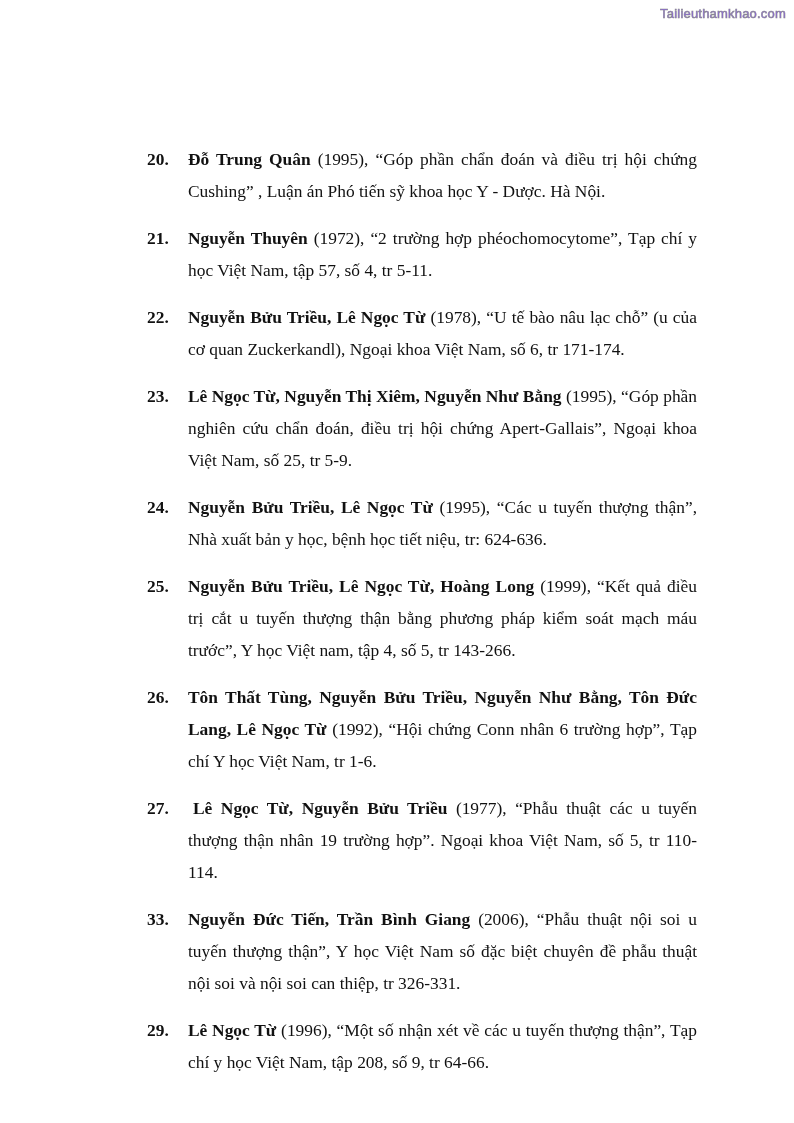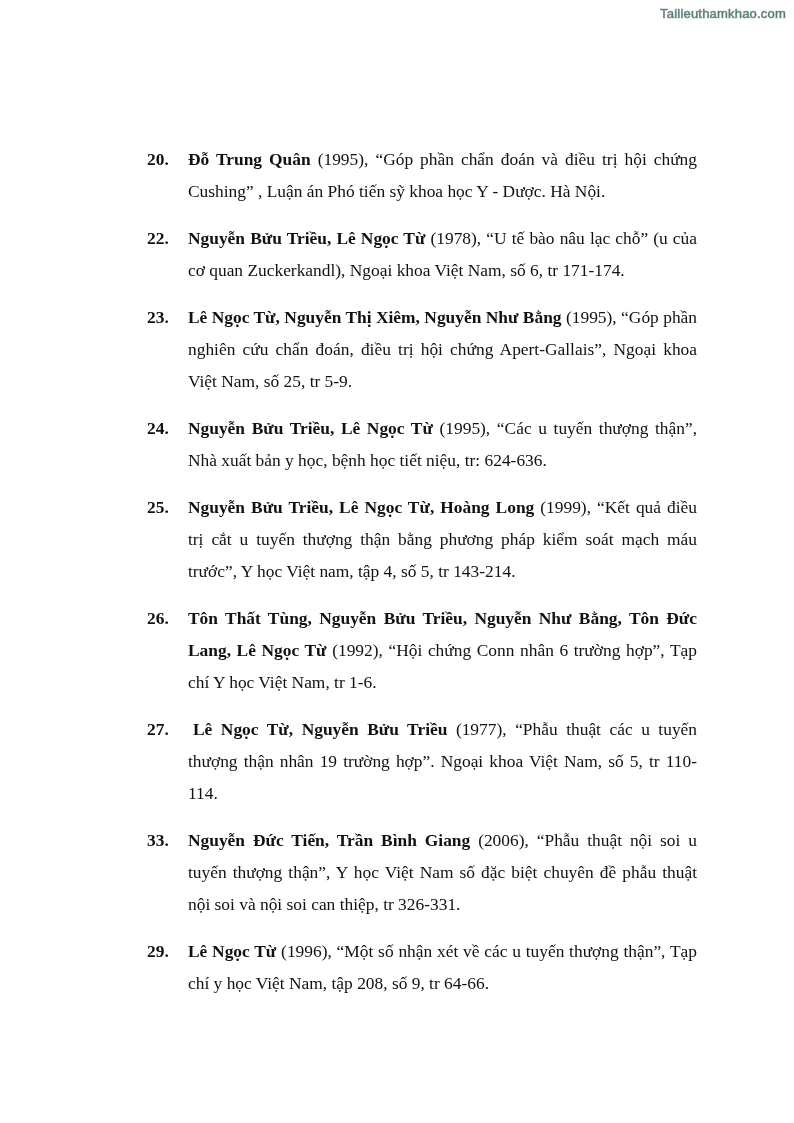--- a/index.html
+++ b/index.html
@@ -14,21 +14,21 @@
       overflow: hidden;
       font-family: "Liberation Serif", "DejaVu Serif", serif;
       color: #111111;
     }
     .watermark {
       position: absolute;
       top: 6px;
       right: 8px;
       font-family: "Liberation Sans", "DejaVu Sans", sans-serif;
       font-size: 13px;
-      color: #0f766e;
+      color: #8b5cf6;
       -webkit-text-stroke: 0.6px #8a8a8a;
       letter-spacing: 0.2px;
     }
     .ref-list {
       position: absolute;
       top: 128px;
       left: 132px;
       width: 580px;
       margin: 0;
       padding: 0;
@@ -55,30 +55,33 @@
 </head>
 <body>
 
 <div class="watermark">Tailieuthamkhao.com</div>
 
 <ol class="ref-list">
   <li class="ref-item">
     <span class="ref-num">20.</span><span class="authors">Đỗ Trung Quân</span><span> (1995), “Góp phần chẩn đoán và điều trị hội chứng Cushing” , </span><span class="it">Luận án Phó tiến sỹ khoa học Y - Dược. Hà Nội.</span><span></span>
   </li>
   <li class="ref-item">
+    <span class="ref-num">21.</span><span class="authors">Nguyễn Thuyên</span><span> (1972), “2 trường hợp phéochomocytome”, </span><span class="it">Tạp chí y học Việt Nam, tập</span><span>  57, số 4, tr 5-11.</span>
+  </li>
+  <li class="ref-item">
     <span class="ref-num">22.</span><span class="authors">Nguyễn Bửu Triều, Lê Ngọc Từ</span><span> (1978), “U tế bào nâu lạc chỗ” (u của cơ quan Zuckerkandl), </span><span class="it">Ngoại khoa Việt Nam, số</span><span>  6, tr 171-174.</span>
   </li>
   <li class="ref-item">
     <span class="ref-num">23.</span><span class="authors">Lê Ngọc Từ, Nguyễn Thị Xiêm, Nguyễn Như Bằng</span><span> (1995), “Góp phần nghiên cứu chẩn đoán, điều trị hội chứng Apert-Gallais”,  </span><span class="it">Ngoại khoa Việt Nam, số</span><span>  25, tr 5-9.</span>
   </li>
   <li class="ref-item">
     <span class="ref-num">24.</span><span class="authors">Nguyễn Bửu Triều, Lê Ngọc Từ</span><span> (1995), “Các u tuyến thượng thận”, </span><span class="it">Nhà xuất bản y học, bệnh học tiết niệu, tr:</span><span> 624-636.</span>
   </li>
   <li class="ref-item">
-    <span class="ref-num">25.</span><span class="authors">Nguyễn Bửu Triều, Lê Ngọc Từ, Hoàng Long</span><span> (1999), “Kết quả điều trị cắt u tuyến thượng thận bằng phương pháp kiểm soát mạch máu trước”,  </span><span class="it">Y học Việt nam,</span><span>  tập 4, số 5, tr 143-214.</span>
+    <span class="ref-num">25.</span><span class="authors">Nguyễn Bửu Triều, Lê Ngọc Từ, Hoàng Long</span><span> (1999), “Kết quả điều trị cắt u tuyến thượng thận bằng phương pháp kiểm soát mạch máu trước”,  </span><span class="it">Y học Việt nam,</span><span>  tập 4, số 5, tr 143-266.</span>
   </li>
   <li class="ref-item">
     <span class="ref-num">26.</span><span class="authors">Tôn Thất Tùng, Nguyễn Bửu Triều, Nguyễn Như Bằng, Tôn Đức Lang, Lê Ngọc Từ</span><span> (1992), “Hội chứng Conn nhân 6 trường hợp”,  </span><span class="it">Tạp chí Y học Việt Nam,</span><span> tr 1-6.</span>
   </li>
   <li class="ref-item">
     <span class="ref-num">27.</span><span class="authors lead-space">Lê Ngọc Từ, Nguyễn Bửu Triều</span><span> (1977), “Phẫu thuật các u tuyến thượng thận nhân 19 trường hợp”. </span><span class="it">Ngoại khoa Việt Nam, số</span><span> 5, tr 110-114.</span>
   </li>
   <li class="ref-item">
     <span class="ref-num">33.</span><span class="authors">Nguyễn Đức Tiến, Trần Bình Giang</span><span> (2006), “Phẫu thuật nội soi u tuyến thượng thận”,  </span><span class="it">Y học Việt Nam số đặc biệt chuyên đề phẫu thuật nội soi và nội soi can thiệp, tr</span><span> 326-331.</span>
   </li>

